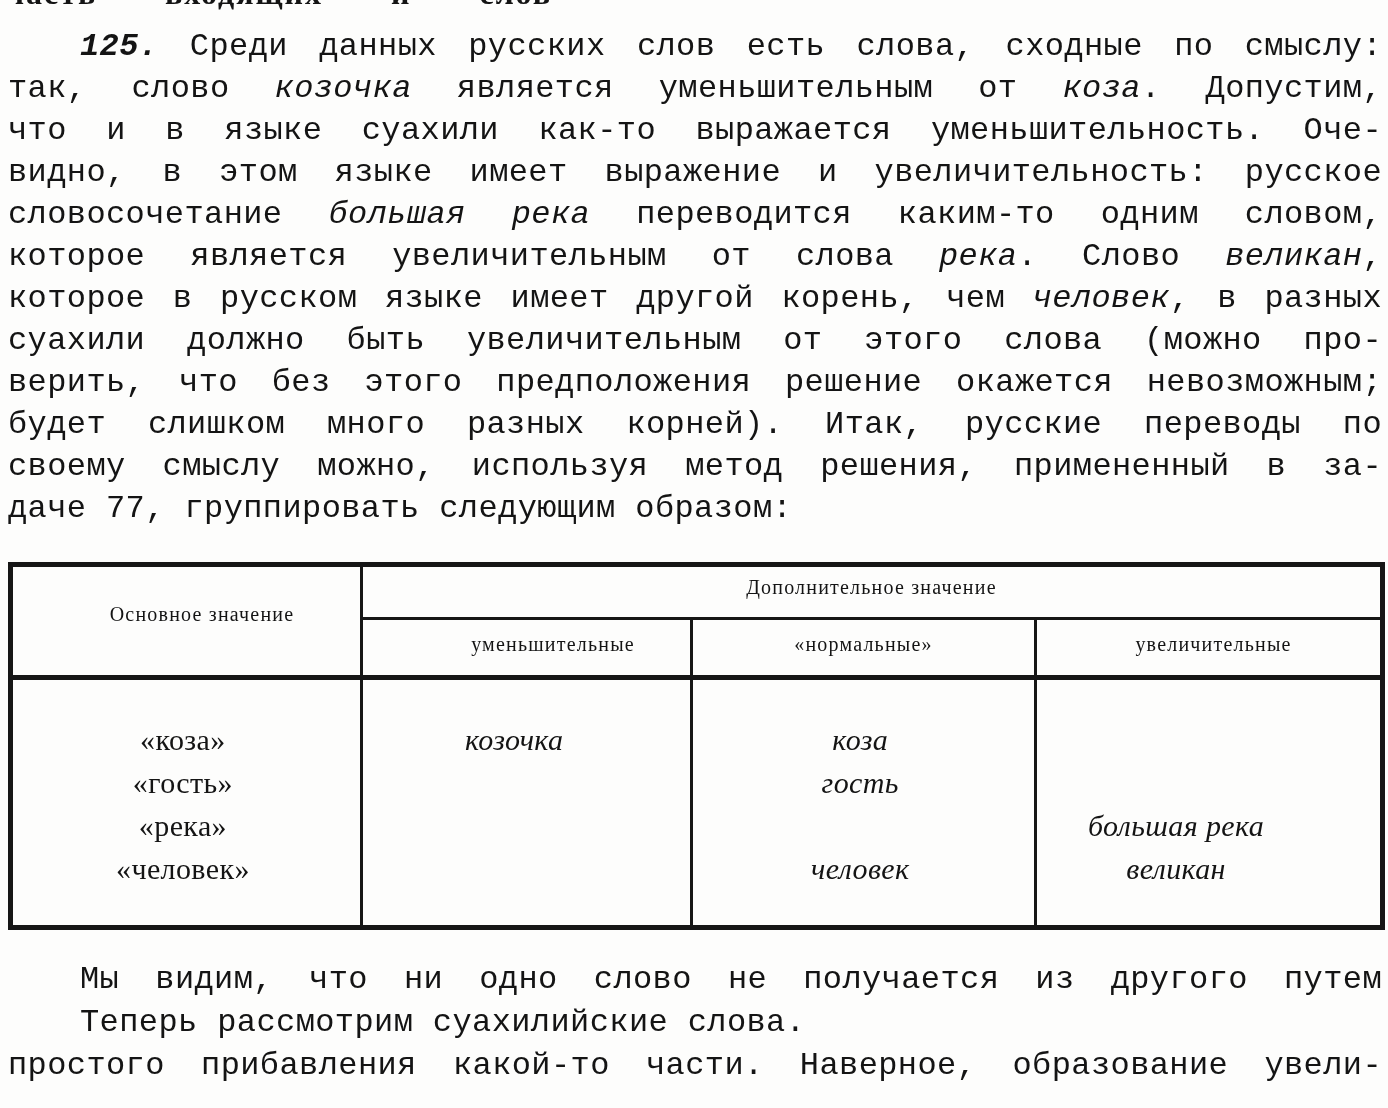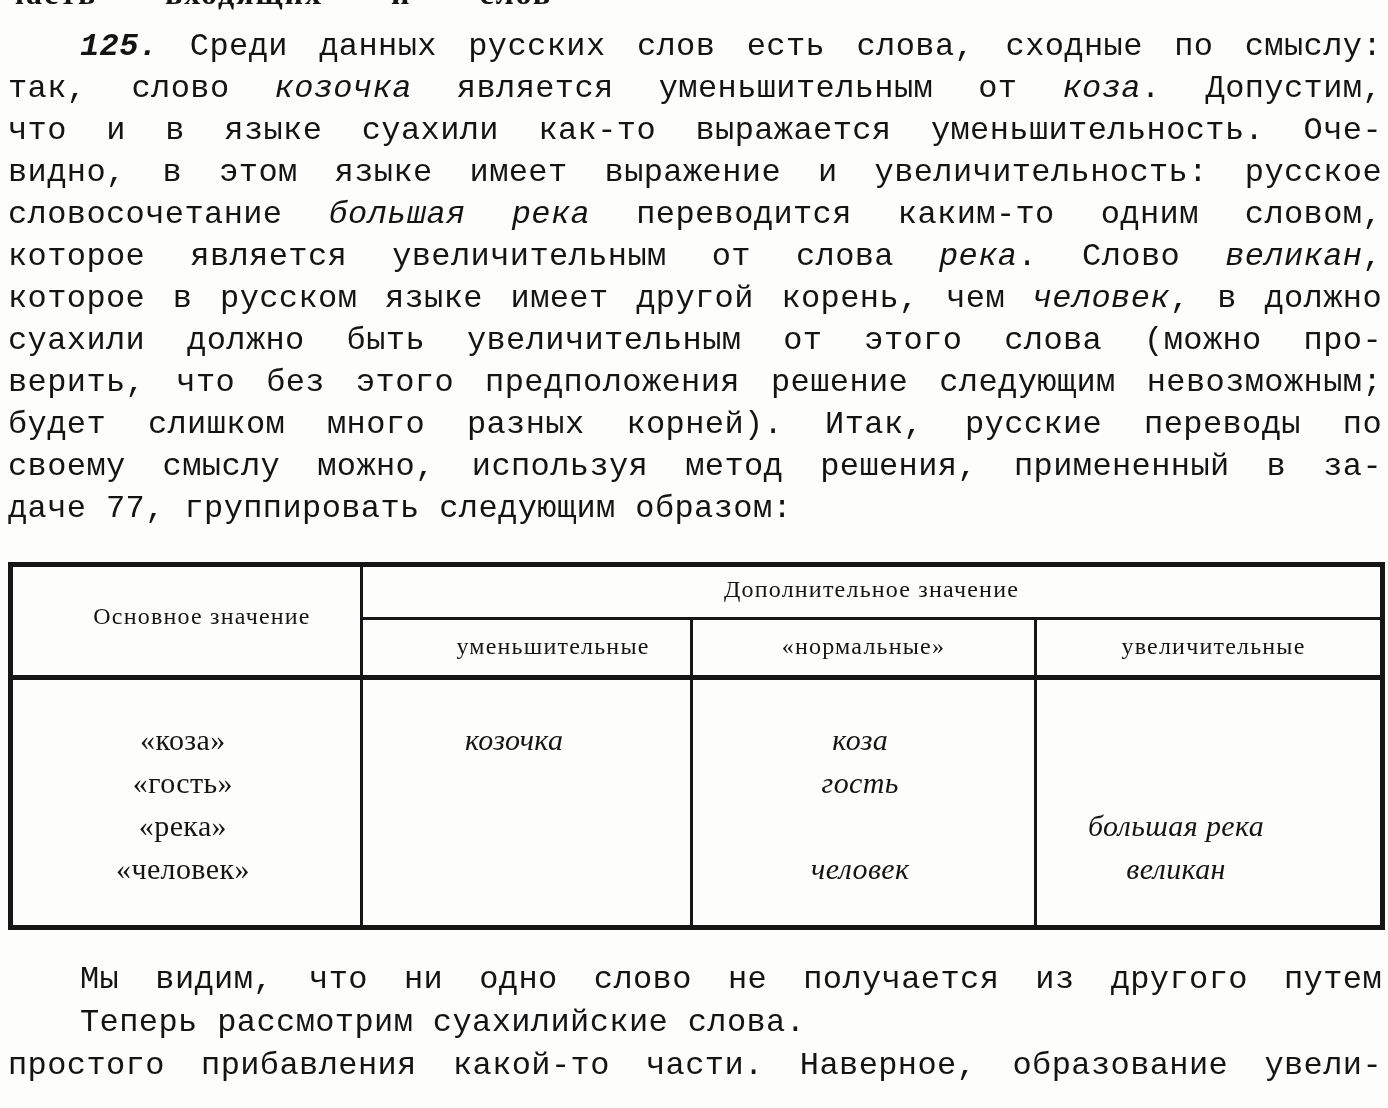--- a/index.html
+++ b/index.html
@@ -38,21 +38,21 @@
     width:1377px;height:368px;
     border:5px solid #161616;box-sizing:border-box;
   }
   .tbl .abs{position:absolute;}
   .sep{background:#161616;}
   .sep-v1{left:347px;top:0;bottom:0;width:3px;}
   .sep-h1{left:350px;top:50px;right:0;height:3px;}
   .sep-v2{left:677px;top:53px;bottom:0;width:3px;}
   .sep-v3{left:1021px;top:53px;bottom:0;width:3px;}
   .sep-h2{left:0;top:108px;right:0;height:5px;}
-  .th{font-size:24px;letter-spacing:1.2px;text-align:center;white-space:nowrap;}
+  .th{font-size:20px;letter-spacing:1.2px;text-align:center;white-space:nowrap;}
   .head-c1{left:0;top:36px;width:378px;}
   .head-group{left:350px;top:9px;width:1017px;}
   .sh1{left:350px;top:66px;width:380px;}
   .sh2{left:680px;top:66px;width:341px;}
   .sh3{left:1024px;top:66px;width:353px;}
   .bcol{position:absolute;white-space:nowrap;}
   .bcol .slot{height:43px;font-size:30px;letter-spacing:.4px;text-align:center;}
   .bcol.ital .slot{font-style:italic;}
   .bcol1{left:103px;top:156px;}
   .bcol2{left:452px;top:156px;}
@@ -68,23 +68,23 @@
     <span class="inner">часть входящих и слов</span>
   </div>
 
   <div class="para para1">
       <div class="line indent"><span class="it bd">125.</span><span> Среди данных русских слов есть слова, сходные по смыслу:</span></div>
       <div class="line"><span>так, слово </span><span class="it">козочка</span><span> является уменьшительным от </span><span class="it">коза</span><span>. Допустим,</span></div>
       <div class="line"><span>что и в языке суахили как-то выражается уменьшительность. Оче-</span></div>
       <div class="line"><span>видно, в этом языке имеет выражение и увеличительность: русское</span></div>
       <div class="line"><span>словосочетание </span><span class="it">большая река</span><span> переводится каким-то одним словом,</span></div>
       <div class="line"><span>которое является увеличительным от слова </span><span class="it">река</span><span>. Слово </span><span class="it">великан</span><span>,</span></div>
-      <div class="line"><span>которое в русском языке имеет другой корень, чем </span><span class="it">человек</span><span>, в должно</span></div>
+      <div class="line"><span>которое в русском языке имеет другой корень, чем </span><span class="it">человек</span><span>, в разных</span></div>
       <div class="line"><span>суахили должно быть увеличительным от этого слова (можно про-</span></div>
-      <div class="line"><span>верить, что без этого предположения решение следующим невозможным;</span></div>
+      <div class="line"><span>верить, что без этого предположения решение окажется невозможным;</span></div>
       <div class="line"><span>будет слишком много разных корней). Итак, русские переводы по</span></div>
       <div class="line"><span>своему смыслу можно, используя метод решения, примененный в за-</span></div>
       <div class="line noj"><span>даче 77, группировать следующим образом:</span></div>
     </div>
 
   <div class="tbl">
     <div class="abs sep sep-v1"></div>
     <div class="abs sep sep-h1"></div>
     <div class="abs sep sep-v2"></div>
     <div class="abs sep sep-v3"></div>

